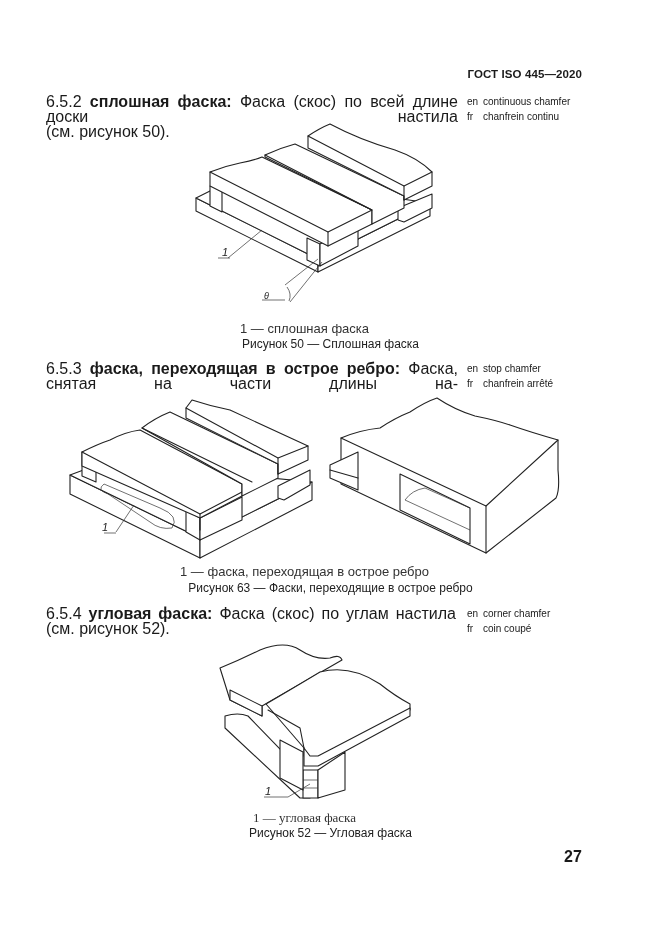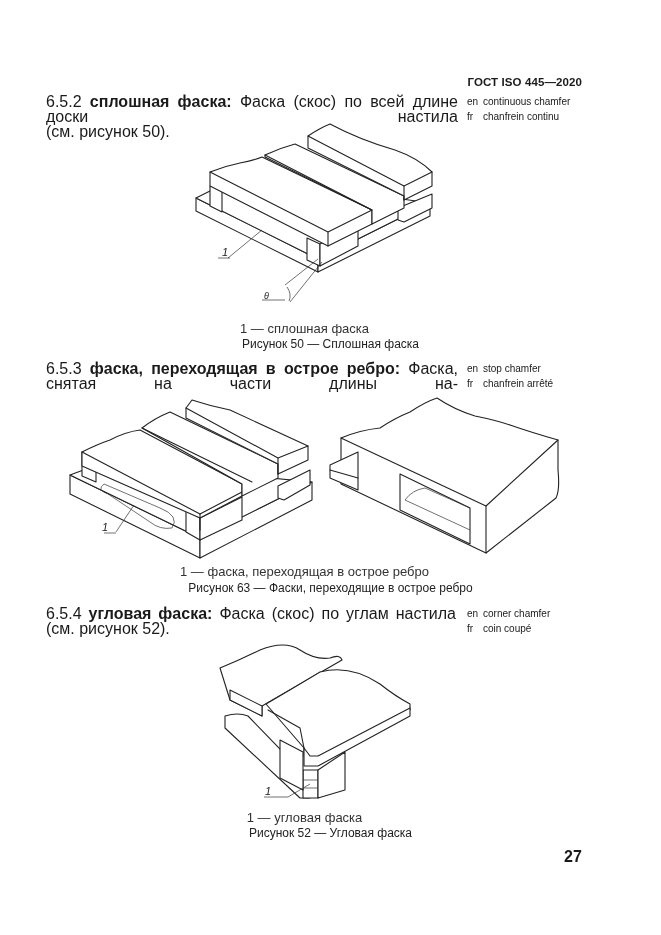--- a/index.html
+++ b/index.html
@@ -1,21 +1,21 @@
 <!DOCTYPE html>
 <html><head>
   <meta charset="utf-8">
   <style>
     html, body { margin: 0; padding: 0; }
     body {
       width: 661px; height: 935px; background: #ffffff; position: relative; overflow: hidden;
       font-family: "Liberation Sans", sans-serif; color: #1a1a1a;
     }
     .abs { position: absolute; }
-    .header { top: 76px; right: 79px; font-size: 11.5px; font-weight: bold; letter-spacing: 0.1px; }
+    .header { top: 68px; right: 79px; font-size: 11.5px; font-weight: bold; letter-spacing: 0.1px; }
     .para { left: 46px; width: 412px; font-size: 16px; line-height: 15px; text-align: justify; }
     .para b { font-weight: bold; }
     .term { left: 467px; font-size: 10px; line-height: 15px; }
     .term .row { display: flex; }
     .term .lang { width: 16px; display: inline-block; }
     .legend { font-size: 13px; color: #333; text-align: center; width: 609px; left: 0; }
     .caption { font-size: 12px; color: #222; text-align: center; width: 661px; left: 0; }
     .pagenum { left: 564px; top: 848px; font-size: 16px; font-weight: bold; }
     svg { position: absolute; overflow: visible; }
     svg .ln { fill: none; stroke: #222; stroke-width: 1.1; stroke-linejoin: round; stroke-linecap: round; }
@@ -160,16 +160,16 @@
   <polygon class="fillw" points="303,770 318,770 318,798 303,798"></polygon>
   <polygon class="fillw" points="318,770 345,752 345,790 318,798"></polygon>
   <polygon class="fillw" points="280,740 303,752 303,790 280,778"></polygon>
   <line class="thin" x1="303" y1="780" x2="318" y2="780"></line>
   <line class="thin" x1="303" y1="788" x2="318" y2="788"></line>
   <line class="thin" x1="310" y1="784" x2="288" y2="797"></line>
   <line class="thin" x1="264" y1="797" x2="288" y2="797"></line>
   <text x="265" y="795">1</text>
 </svg>
 
-<div class="abs legend" style="top:810px;">1 — угловая фаска</div>
+<div class="abs legend" style="top:810px;font-family:Liberation Serif, serif;">1 — угловая фаска</div>
 <div class="abs caption" style="top:826px;">Рисунок 52 — Угловая фаска</div>
 
 <div class="abs pagenum">27</div>
 
 </body></html>

